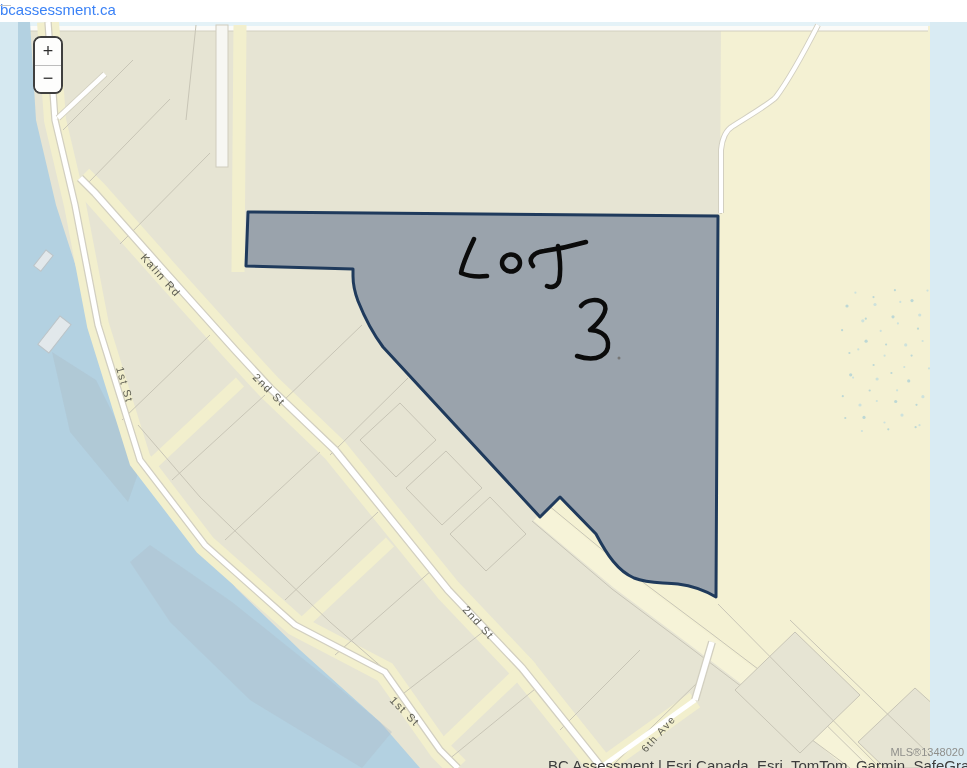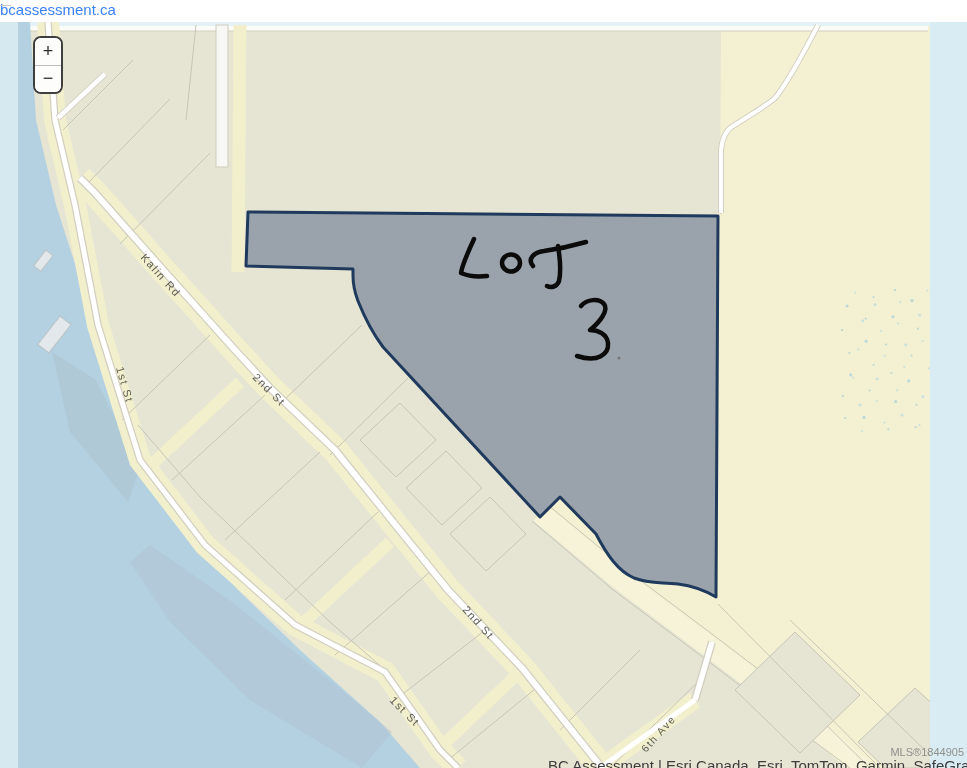--- a/index.html
+++ b/index.html
@@ -203,17 +203,17 @@
   <div class="header">
     <div class="header-title">bcassessment.ca</div>
     <div class="header-line"></div>
   </div>
 
   <div class="zoom-ctrl">
     <div class="zoom-btn">+</div>
     <div class="zoom-btn minus">−</div>
   </div>
 
-  <div class="mls">MLS®1844905</div>
+  <div class="mls">MLS®1348020</div>
 
   <div class="attribution">BC Assessment | Esri Canada, Esri, TomTom, Garmin, SafeGraph, GeoTechnologies, Inc</div>
 
 </div>
 
 </body></html>

